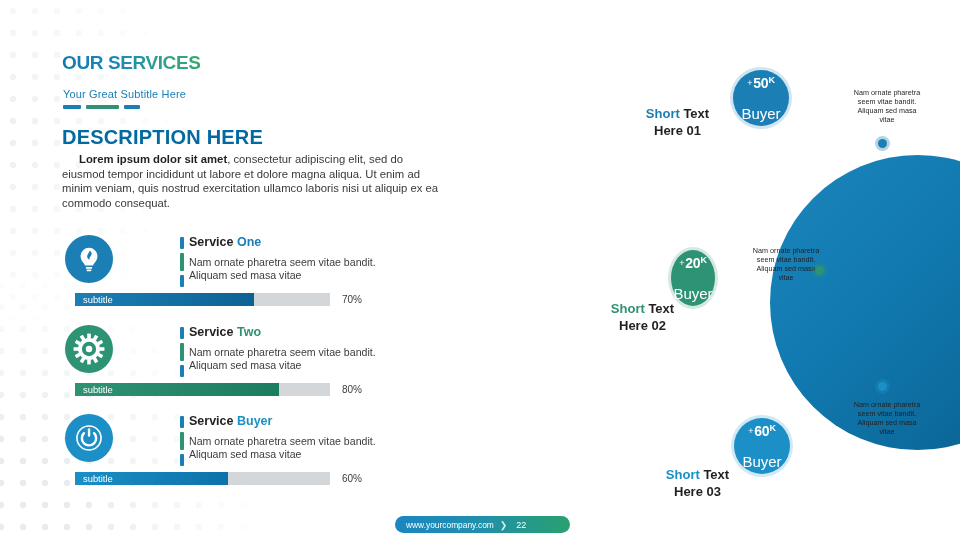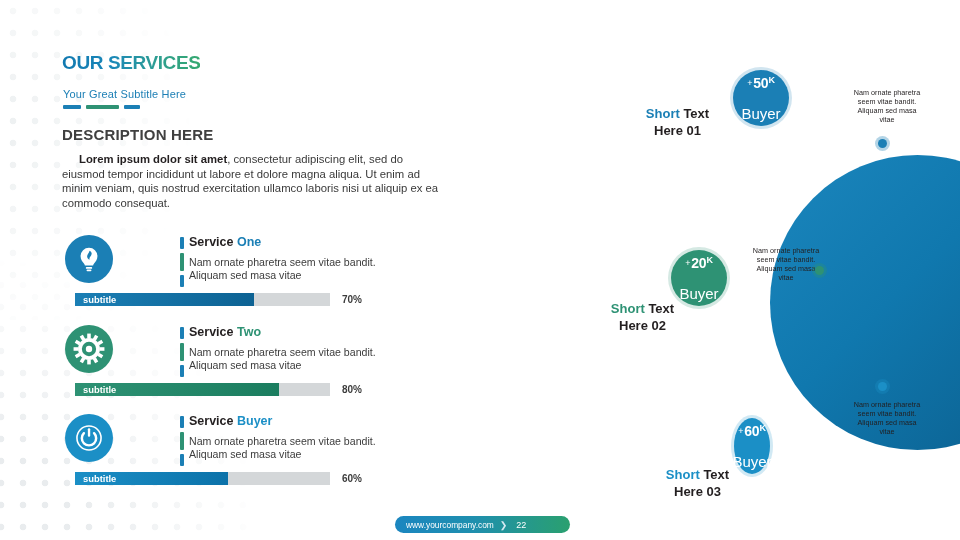--- a/index.html
+++ b/index.html
@@ -52,21 +52,21 @@
     font-size:11px; color:#1c7fb5; letter-spacing:0.15px;text-align:center;
   }
   #dashes{ position:absolute; left:63px; top:105px; display:flex; align-items:center; gap:5px; }
   .dash{ height:4px; border-radius:1px; }
   .dash.d1{ width:18px; background:#1b7fb5; }
   .dash.d2{ width:33px; background:#2f9274; }
   .dash.d3{ width:16px; background:#1b7fb5; }
 
   #desc-head{
     position:absolute; left:62px; top:126px;
-    font-size:15px; font-weight:bold; color:#404040; letter-spacing:0.2px;
+    font-size:20px; font-weight:bold; color:#0369a1; letter-spacing:0.2px;
   }
   #desc-body{
     position:absolute; left:62px; top:152px; width:382px;
     font-size:11.3px; line-height:14.6px; color:#3a3a3a;
   }
   #desc-body b{ color:#231f20;padding-left:17px; }
 
   
   .service{ position:absolute; left:62px; width:330px; }
   .svc-icon{
@@ -77,21 +77,21 @@
   .svc-accents{ position:absolute; left:118px; top:2px; width:4px; }
   .acc{ width:4px; border-radius:1px; display:block; }
   .svc-title{
     position:absolute; left:127px; top:0px; font-size:12.5px; font-weight:bold; color:#231f20;
   }
   .svc-title em{ font-style:normal; }
   .svc-text{
     position:absolute; left:127px; top:21px; width:200px;
     font-size:10.6px; line-height:13.3px; color:#3c3c3c;
   }
-  .bar-row{ position:absolute; left:13px; top:58px; width:318px; height:14px;font-weight:bold; }
+  .bar-row{ position:absolute; left:13px; top:58px; width:318px; height:14px; }
   .bar-track{ position:absolute; left:0; top:0; width:255px; height:13px; background:#d4d7d9; }
   .bar-fill{ position:absolute; left:0; top:0; height:13px; }
   .bar-label{
     position:absolute; left:8px; top:0px; height:13px; line-height:13px;
     font-size:9.4px; color:#ffffff;
   }
   .bar-pct{
     position:absolute; left:267px; top:0px; height:13px; line-height:13px;
     font-size:10px; color:#3c3c3c;
   }
@@ -247,30 +247,30 @@
   <div id="stats-root">
       <div class="stat-circle" style="left: 733px; top: 70px; width: 56px; height: 56px; background: rgb(27, 127, 181); box-shadow: rgba(27, 127, 181, 0.2) 0px 0px 0px 3px;">
         <span class="stat-num"><span class="plus">+</span><span>50</span><span class="k">K</span></span>
         <span class="stat-buyer">Buyer</span>
       </div>
       <div class="short-text" style="left: 605px; top: 105px; width: 145px;"><span class="hl" style="color:#1b7fb5">Short </span><span class="dk">Text</span><br><span class="dk">Here 01</span></div>
       <div class="note" style="left: 850px; top: 88px;">Nam ornate pharetra seem vitae bandit. Aliquam sed masa vitae</div>
       <div class="note-dot" style="left: 875px; top: 136px; background: rgba(27, 127, 181, 0.333);">
         <span style="position: absolute; left: 3px; top: 3px; width: 9px; height: 9px; border-radius: 50%; background: rgb(27, 127, 181);"></span>
       </div>
-      <div class="stat-circle" style="left: 671px; top: 250px; width: 56px; height: 56px; background: rgb(46, 146, 116); box-shadow: rgba(46, 146, 116, 0.2) 0px 0px 0px 3px;">
+      <div class="stat-circle" style="left: 671px; top: 250px; width: 44px; height: 56px; background: rgb(46, 146, 116); box-shadow: rgba(46, 146, 116, 0.2) 0px 0px 0px 3px;">
         <span class="stat-num"><span class="plus">+</span><span>20</span><span class="k">K</span></span>
         <span class="stat-buyer">Buyer</span>
       </div>
       <div class="short-text" style="left: 570px; top: 300px; width: 145px;"><span class="hl" style="color:#2e9274">Short </span><span class="dk">Text</span><br><span class="dk">Here 02</span></div>
       <div class="note" style="left: 749px; top: 246px;">Nam ornate pharetra seem vitae bandit. Aliquam sed masa vitae</div>
       <div class="note-dot" style="left: 812px; top: 263px; background: rgba(46, 146, 116, 0.333);">
         <span style="position: absolute; left: 3px; top: 3px; width: 9px; height: 9px; border-radius: 50%; background: rgb(46, 146, 116);"></span>
       </div>
-      <div class="stat-circle" style="left: 734px; top: 418px; width: 36px; height: 56px; background: rgb(27, 143, 198); box-shadow: rgba(27, 143, 198, 0.2) 0px 0px 0px 3px;">
+      <div class="stat-circle" style="left: 734px; top: 418px; width: 56px; height: 56px; background: rgb(27, 143, 198); box-shadow: rgba(27, 143, 198, 0.2) 0px 0px 0px 3px;">
         <span class="stat-num"><span class="plus">+</span><span>60</span><span class="k">K</span></span>
         <span class="stat-buyer">Buyer</span>
       </div>
       <div class="short-text" style="left: 625px; top: 466px; width: 145px;"><span class="hl" style="color:#1b8fc6">Short </span><span class="dk">Text</span><br><span class="dk">Here 03</span></div>
       <div class="note" style="left: 850px; top: 400px;">Nam ornate pharetra seem vitae bandit. Aliquam sed masa vitae</div>
       <div class="note-dot" style="left: 875px; top: 379px; background: rgba(27, 143, 198, 0.333);">
         <span style="position: absolute; left: 3px; top: 3px; width: 9px; height: 9px; border-radius: 50%; background: rgb(27, 143, 198);"></span>
       </div>
     </div>
 

